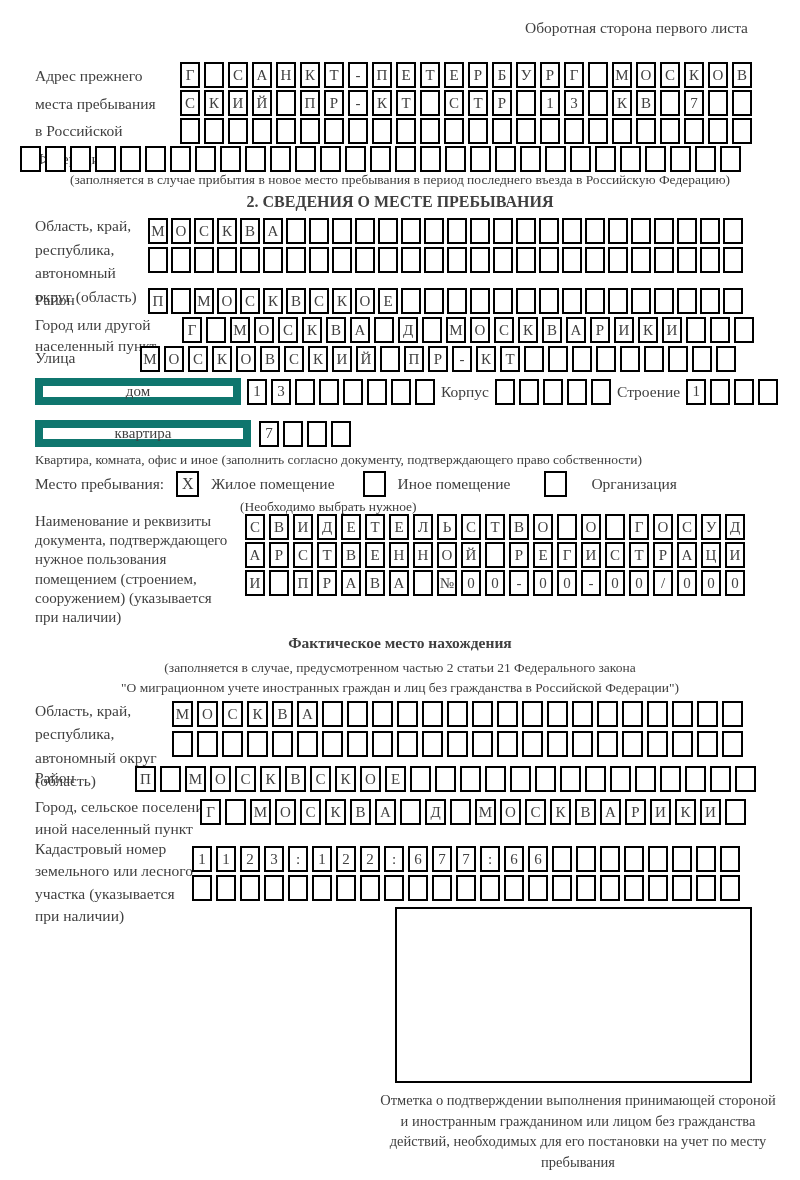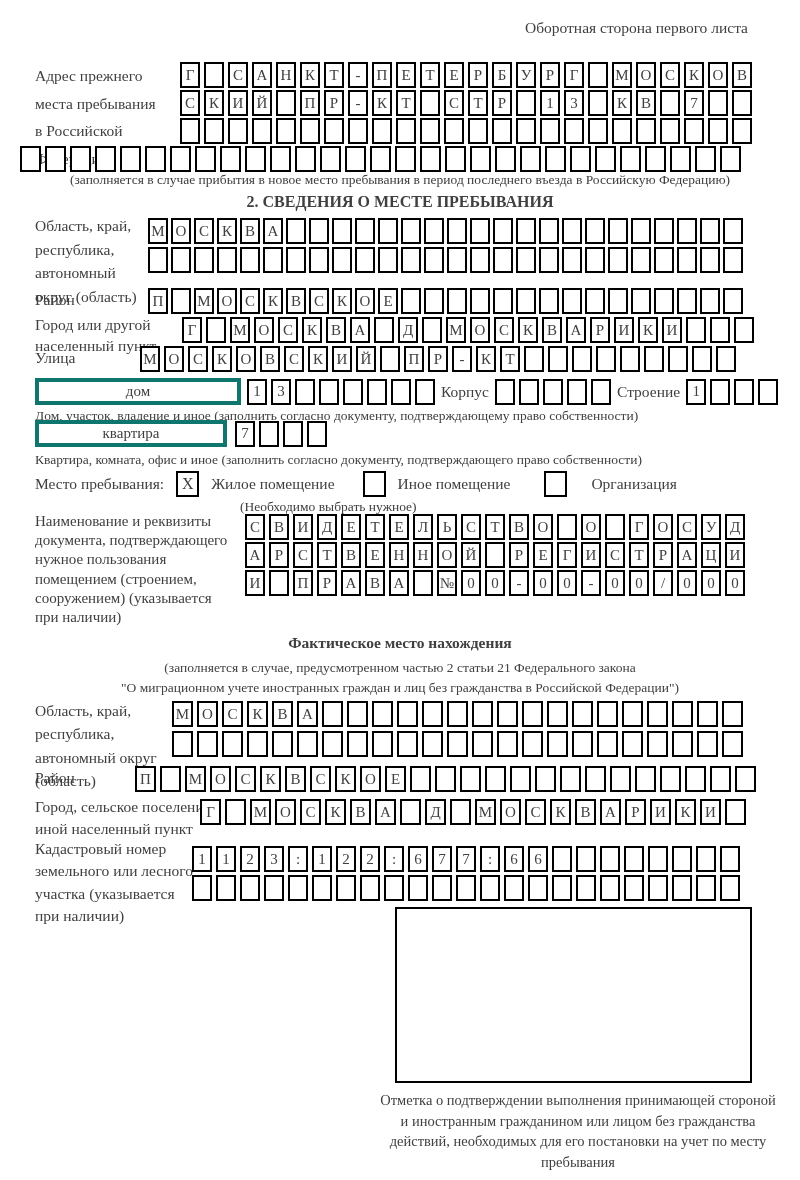--- a/index.html
+++ b/index.html
@@ -14,21 +14,21 @@
   .center{left:0;width:800px;text-align:center;}
   .cellrow{position:absolute;display:flex;gap:4px;}
   .cellrow .cell{
     width:20px;height:26px;box-sizing:border-box;border:2px solid #000;
     display:flex;align-items:center;justify-content:center;
     font-size:15px;flex:0 0 auto;background:#fff;
   }
   .g3{gap:3px;}
   .w21 .cell{width:21px;}
   .labelbox{
-    box-sizing:border-box;border:4px solid #0f766e;height:27px;
+    box-sizing:border-box;border:8px solid #0f766e;height:27px;
     display:flex;align-items:center;justify-content:center;font-size:15px;background:#fff;
   }
   .flexrow{position:absolute;display:flex;align-items:center;}
   .flexrow .cellrow{position:static;}
   .chk{
     width:23px;height:26px;box-sizing:border-box;border:2px solid #000;
     display:flex;align-items:center;justify-content:center;font-size:16px;background:#fff;
   }
   .opt{font-size:15.5px;}
   .title{font-weight:bold;}
@@ -46,21 +46,21 @@
   #s2-region-r2{top:247px;left:148px;}
   #s2-district-label{top:291px;left:35px;}
   #s2-district-r{top:288px;left:148px;}
   #s2-city-label{top:314px;left:35px;line-height:1.38;}
   #s2-city-r{top:317px;left:182px;}
   #s2-street-label{top:349px;left:35px;}
   #s2-street-r{top:346px;left:140px;}
   #house-row{top:378px;left:35px;gap:6px;}
   #house-box{width:206px;}
   #apt-row{top:420px;left:35px;gap:8px;}
-  #apt-box{width:192px;}
+  #apt-box{width:216px;}
   #house-note{top:408px;left:35px;}
   #apt-note{top:452px;left:35px;}
   #stay-row{top:471px;left:35px;gap:12px;}
   #stay-chk2{margin-left:16px;}
   #stay-chk3{margin-left:22px;}
   #stay-opt3{margin-left:12px;}
   #stay-note{top:499px;left:240px;}
   #doc-label{top:512px;left:35px;width:215px;font-size:15px;line-height:1.28;white-space:pre-line;}
   #doc-r1{top:514px;left:245px;}
   #doc-r2{top:542px;left:245px;}
@@ -375,21 +375,20 @@
         <div class="cell"></div>
       </div>
     <span class="opt">Строение</span>
     <div class="cellrow">
         <div class="cell">1</div>
         <div class="cell"></div>
         <div class="cell"></div>
         <div class="cell"></div>
       </div>
   </div>
-  <div id="house-note" class="abs note">Дом, участок, владение и иное (заполнить согласно документу, подтверждающему право собственности)</div>
 
   <div id="apt-row" class="flexrow">
     <div id="apt-box" class="labelbox">квартира</div>
     <div class="cellrow">
         <div class="cell">7</div>
         <div class="cell"></div>
         <div class="cell"></div>
         <div class="cell"></div>
       </div>
   </div>

